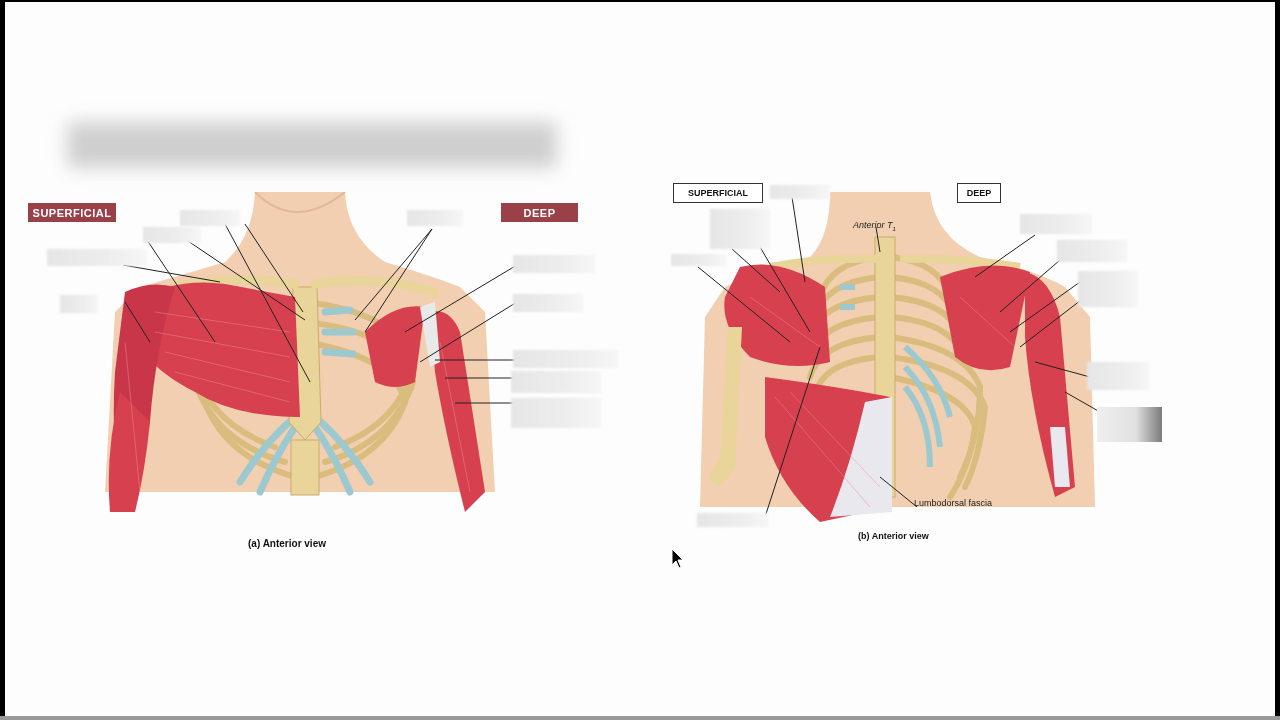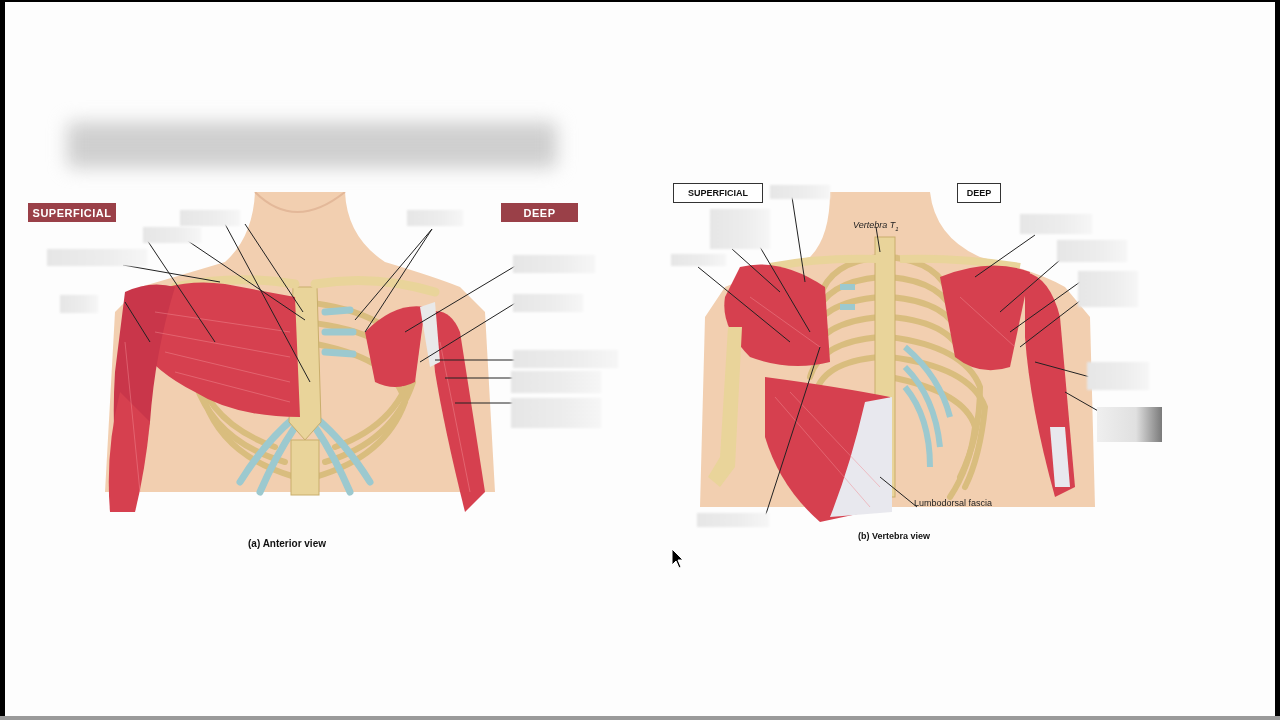--- a/index.html
+++ b/index.html
@@ -180,33 +180,33 @@
       <line x1="405" y1="110" x2="340" y2="160"></line>
       <line x1="410" y1="190" x2="355" y2="175"></line>
       <line x1="420" y1="225" x2="385" y2="205"></line>
       <line x1="237" y1="320" x2="200" y2="290"></line>
     </g>
   </svg>
 
   <div class="badge-outline" style="left:668px;top:181px;width:88px;height:18px;">SUPERFICIAL</div>
   <div class="badge-outline" style="left:952px;top:181px;width:42px;height:18px;">DEEP</div>
 
-  <div class="annot annot-italic" style="left:848px;top:218px"><span>Vertebra T</span><sub style="font-size:6px">1</sub></div>
+  <div class="annot annot-italic" style="left:848px;top:218px"><span>Anterior T</span><sub style="font-size:6px">1</sub></div>
   <div class="annot" style="left:909px;top:496px">Lumbodorsal fascia</div>
 
   <div class="label-box" style="left:765px;top:183px;width:60px;height:14px"></div>
   <div class="label-box" style="left:705px;top:207px;width:60px;height:40px"></div>
   <div class="label-box" style="left:666px;top:252px;width:55px;height:12px"></div>
   <div class="label-box" style="left:1015px;top:212px;width:72px;height:20px"></div>
   <div class="label-box" style="left:1052px;top:238px;width:70px;height:22px"></div>
   <div class="label-box" style="left:1073px;top:269px;width:60px;height:36px"></div>
   <div class="label-box" style="left:1082px;top:360px;width:62px;height:28px"></div>
   <div class="label-box" style="left:1092px;top:405px;width:65px;height:35px;background:linear-gradient(90deg,#efefef,#e0e0e0 60%,#7a7a7a);filter:none"></div>
   <div class="label-box" style="left:692px;top:511px;width:72px;height:14px"></div>
 
-  <div class="caption" style="left:853px;top:529px;font-size:9px">(b) Vertebra view</div>
+  <div class="caption" style="left:853px;top:529px;font-size:9px">(b) Anterior view</div>
 
   <svg class="cursor" width="14" height="22" viewBox="0 0 14 22">
     <path d="M1 1 L1 17 L5 13 L8 20 L10 19 L7 12 L12 12 Z" fill="#000" stroke="#fff" stroke-width="1"></path>
   </svg>
 </div>
 
 <div class="slide-bottom-bar"></div>
 
 </body></html>

